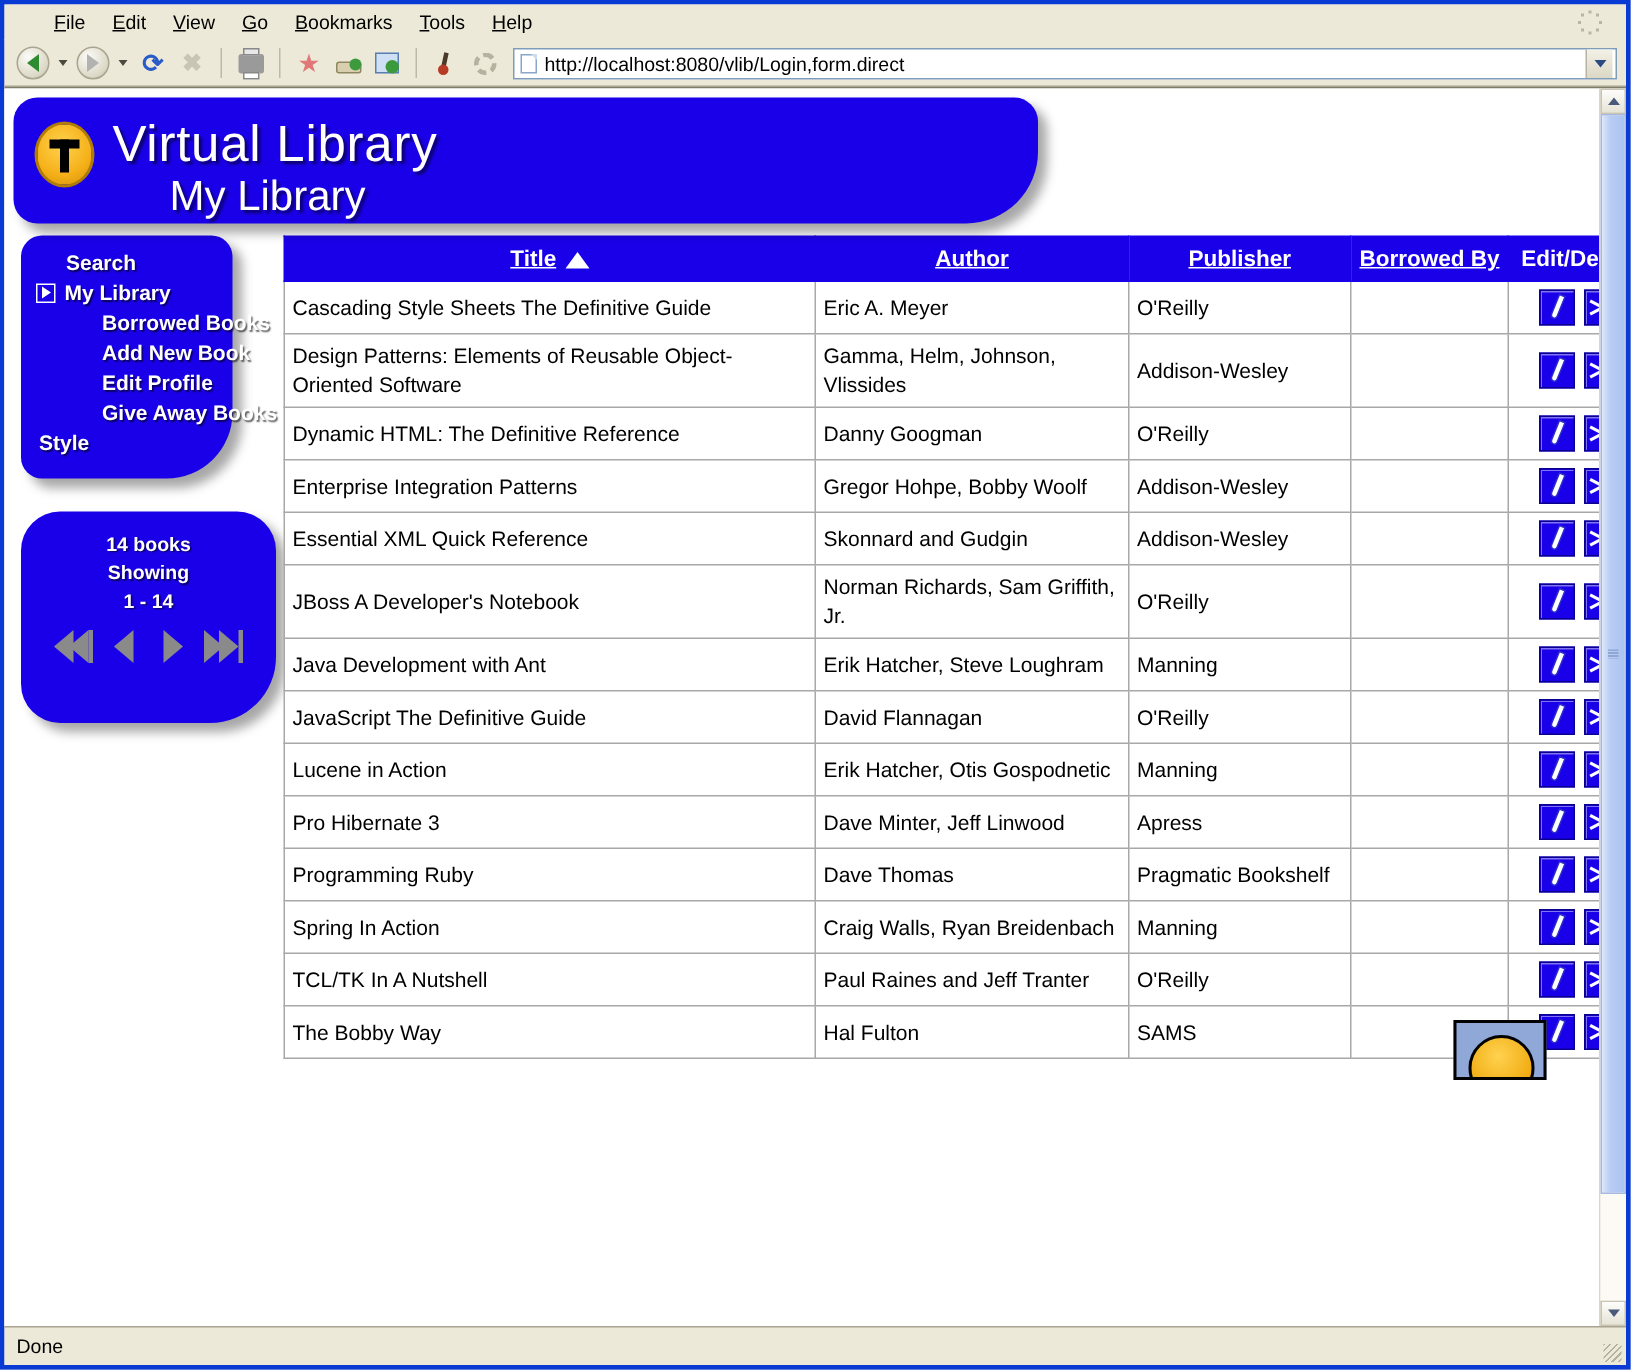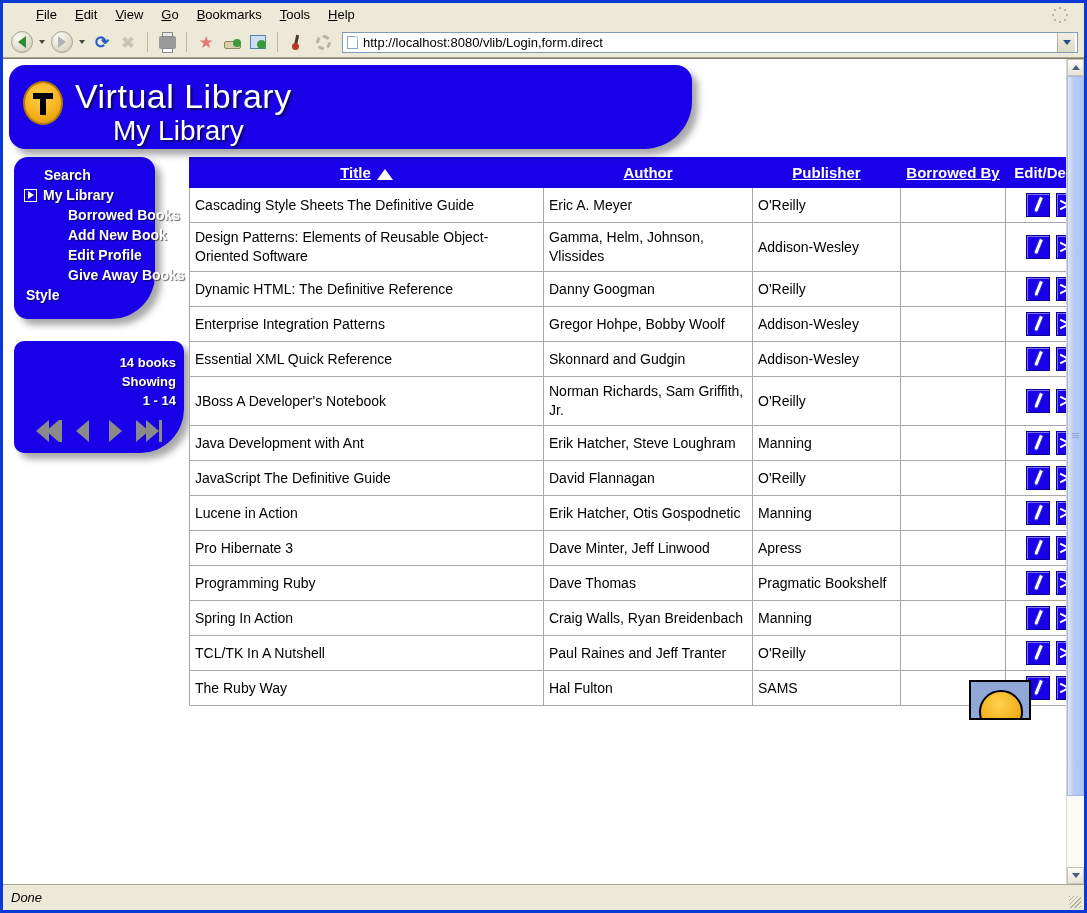--- a/index.html
+++ b/index.html
@@ -149,23 +149,23 @@
   .navrow.l0{padding-left:24px;}
   .navrow.l1{padding-left:48px;}
   .navrow.sel{padding-left:4px;}
   .selarrow{
     width:13px;height:13px;background:#1a00e8;border:1px solid #fff;margin-right:6px;
     display:flex;align-items:center;justify-content:center;flex:0 0 13px;box-sizing:border-box;
   }
   .selarrow:after{content:"";width:0;height:0;border-top:4px solid transparent;border-bottom:4px solid transparent;border-left:6px solid #fff;}
   .pagerbox{
     margin:22px 0 0 11px;width:170px;background:#1a00e8;color:#fff;
-    border-radius:10px;border-bottom-right-radius:44px;
+    border-radius:26px;border-bottom-right-radius:44px;
     box-shadow:6px 6px 7px rgba(0,0,0,.35);
-    padding:12px 8px 11px 8px;box-sizing:border-box;text-align:right;
+    padding:12px 8px 40px 8px;box-sizing:border-box;text-align:center;
   }
   .pagerbox .ln{font-size:13px;font-weight:bold;line-height:19px;text-shadow:1px 1px 1px rgba(0,0,0,.6);}
   .pager-arrows{display:flex;justify-content:center;align-items:center;gap:8px;margin-top:10px;}
   .pa{display:flex;align-items:center;cursor:default;}
   .pa .t{width:0;height:0;}
   .pa .t.lft{border-top:11px solid transparent;border-bottom:11px solid transparent;border-right:13px solid #8a8a8a;}
   .pa .t.rgt{border-top:11px solid transparent;border-bottom:11px solid transparent;border-left:13px solid #8a8a8a;}
   .pa .bar{width:3px;height:22px;background:#8a8a8a;}
   .pa.gap{margin:0 6px;}
 
@@ -226,21 +226,21 @@
     position:absolute;left:0;right:0;top:0;height:91%;
     background:linear-gradient(90deg,#dfe8fb 0%,#b9cdf4 35%,#aac3f2 100%);
     border:1px solid #a7b9e0;box-sizing:border-box;
     display:flex;align-items:center;justify-content:center;
   }
   .sb-grip{width:7px;height:6px;background:repeating-linear-gradient(180deg,#8fa6d4 0 1px,transparent 1px 2px);}
 
   
   .statusbar{
     height:26px;flex:0 0 26px;background:#ece9d8;border-top:1px solid #a9a48f;
-    display:flex;align-items:center;padding-left:8px;box-sizing:border-box;position:relative;font-style:italic;
+    display:flex;align-items:center;padding-left:8px;box-sizing:border-box;position:relative;
   }
   .statusbar .st{font-size:13px;color:#000;}
   .grip{position:absolute;right:3px;bottom:2px;width:12px;height:12px;
     background:repeating-linear-gradient(135deg,#b5b1a0 0 1px,transparent 1px 3px);}
 </style>
 </head>
 <body>
 
 <div class="window">
 
@@ -488,21 +488,21 @@
                     <td class="c-actions"><span class="icobtn ico-pencil" title="Edit"></span><span class="icobtn ico-sciss" title="Delete"></span></td>
                   </tr>
                   <tr>
                     <td class="c-title">TCL/TK In A Nutshell</td>
                     <td class="c-author">Paul Raines and Jeff Tranter</td>
                     <td class="c-pub">O'Reilly</td>
                     <td class="c-borrow"></td>
                     <td class="c-actions"><span class="icobtn ico-pencil" title="Edit"></span><span class="icobtn ico-sciss" title="Delete"></span></td>
                   </tr>
                   <tr>
-                    <td class="c-title">The Ruby Way</td>
+                    <td class="c-title">The Bobby Way</td>
                     <td class="c-author">Hal Fulton</td>
                     <td class="c-pub">SAMS</td>
                     <td class="c-borrow"></td>
                     <td class="c-actions"><span class="icobtn ico-pencil" title="Edit"></span><span class="icobtn ico-sciss" title="Delete"></span></td>
                   </tr>
                 </tbody>
             </table>
           </div>
         </div>
 

